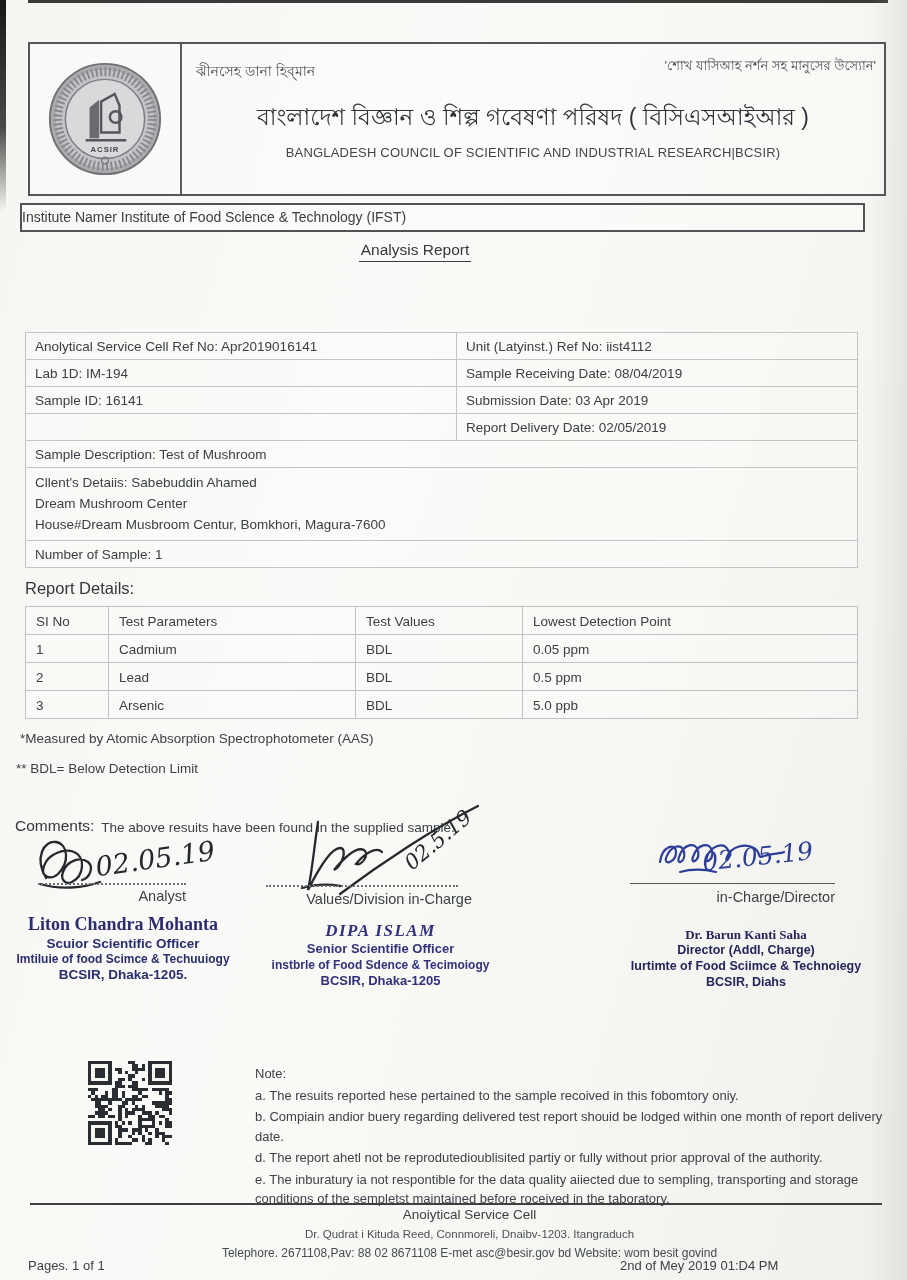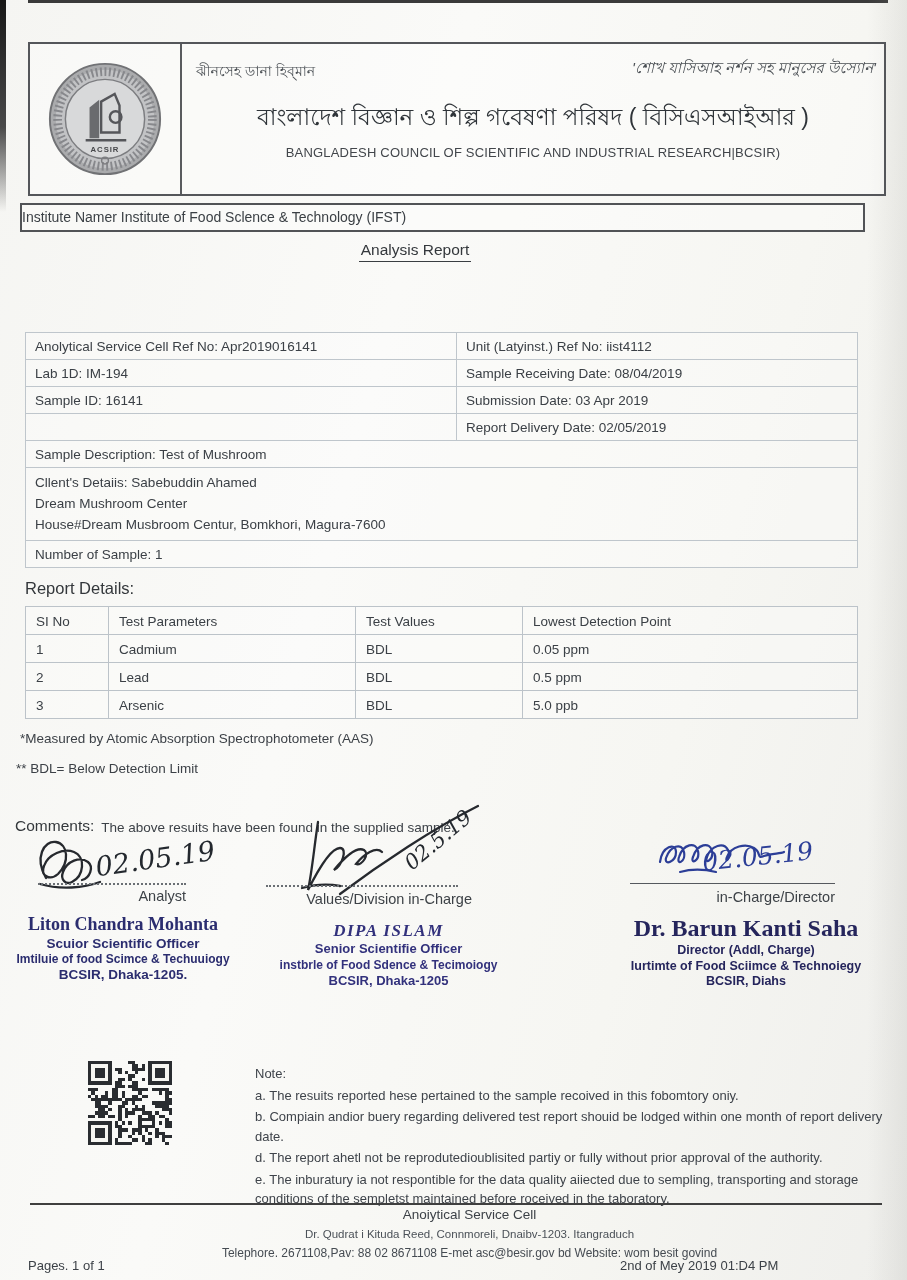--- a/index.html
+++ b/index.html
@@ -9,21 +9,21 @@
   .abs{position:absolute;}
   
   .scan-topline{left:28px;top:0;width:860px;height:3px;background:#3a3a3a;}
   .scan-leftedge{left:0;top:0;width:6px;height:212px;background:linear-gradient(to bottom,#171717,#4a4a4a 60%,rgba(90,90,90,0));}
   .scan-shade{right:0;top:0;width:40px;height:1280px;background:linear-gradient(to left,rgba(160,160,155,.18),rgba(160,160,155,0));}
   
   .header-box{left:28px;top:42px;width:854px;height:150px;border:2px solid #54565a;display:flex;background:rgba(255,255,255,.35);}
   .logo-cell{width:150px;border-right:2px solid #595b5e;display:flex;align-items:center;justify-content:center;}
   .header-main{flex:1;position:relative;}
   .bn-left{left:14px;top:16px;font-size:14px;color:#4a4f54;}
-  .bn-right{right:8px;top:12px;font-size:15px;color:#4a4f54;font-style:italic;}
+  .bn-right{right:8px;top:12px;font-size:13px;color:#4a4f54;}
   .title-wrap{position:absolute;left:0;right:0;top:55px;text-align:center;}
   .title-bn{font-size:23px;color:#2f3439;}
   .title-en{font-size:13px;margin-top:7px;letter-spacing:.2px;color:#42464b;}
   
   .institute-box{left:20px;top:203px;width:841px;height:25px;border:2px solid #515356;text-align:left;line-height:25px;font-size:14px;color:#3b4045;background:rgba(255,255,255,.3);}
   .report-title-wrap{left:0;top:241px;width:830px;text-align:center;}
   .report-title{display:inline-block;font-size:15.5px;color:#34383c;border-bottom:1.5px solid #3a3e42;padding:0 2px 2px;}
   
   table{border-collapse:collapse;}
   .info-table{left:25px;top:332px;width:833px;font-size:13.5px;color:#3b4046;}
@@ -208,29 +208,29 @@
   <div class="abs solidline" style="left:630px;top:883px;width:205px;"></div>
   <div class="abs sig-role" style="left:630px;top:889px;width:205px;">in-Charge/Director</div>
 
   <div class="abs sig-block" style="left:8px;top:913px;width:230px;color:#2b2d6f;">
     <div class="sig-name-serif" style="font-size:18px;">Liton Chandra Mohanta</div>
     <div class="sb-row" style="font-size:13.5px;">Scuior Scientific Officer</div>
     <div class="sb-row" style="font-size:12px;">Imtiluie of food Scimce &amp; Techuuiogy</div>
     <div class="sb-row" style="font-size:13.5px;">BCSIR, Dhaka-1205.</div>
   </div>
 
-  <div class="abs sig-block" style="left:268px;top:920px;width:225px;color:#32317c;margin-left:8px;">
+  <div class="abs sig-block" style="left:268px;top:920px;width:225px;color:#32317c;">
     <div class="sig-name-serif" style="font-size:17px;font-style:italic;letter-spacing:1.5px;">DIPA ISLAM</div>
     <div class="sb-row" style="font-size:13px;">Senior Scientifie Officer</div>
     <div class="sb-row" style="font-size:12px;">instbrle of Food Sdence &amp; Tecimoiogy</div>
     <div class="sb-row" style="font-size:13px;">BCSIR, Dhaka-1205</div>
   </div>
 
   <div class="abs sig-block" style="left:612px;top:913px;width:268px;color:#25255c;">
-    <div class="sig-name-serif" style="font-size:24px;">Dr. Barun Kanti Saha</div>
+    <div class="sig-name-serif" style="font-size:13px;margin-top:14px;">Dr. Barun Kanti Saha</div>
     <div class="sb-row" style="font-size:12.5px;">Director (AddI, Charge)</div>
     <div class="sb-row" style="font-size:12.5px;">Iurtimte of Food  Sciimce &amp; Technoiegy</div>
     <div class="sb-row" style="font-size:12.5px;">BCSIR, Diahs</div>
   </div>
 
   <svg class="abs" style="left:88px;top:1061px;" width="84" height="84" viewBox="0 0 25 25" id="qr-svg" shape-rendering="crispEdges">
       <rect x="12" y="0" width="1" height="1" fill="#2a2d31"></rect>
       <rect x="13" y="0" width="1" height="1" fill="#2a2d31"></rect>
       <rect x="13" y="1" width="1" height="1" fill="#2a2d31"></rect>
       <rect x="14" y="1" width="1" height="1" fill="#2a2d31"></rect>

